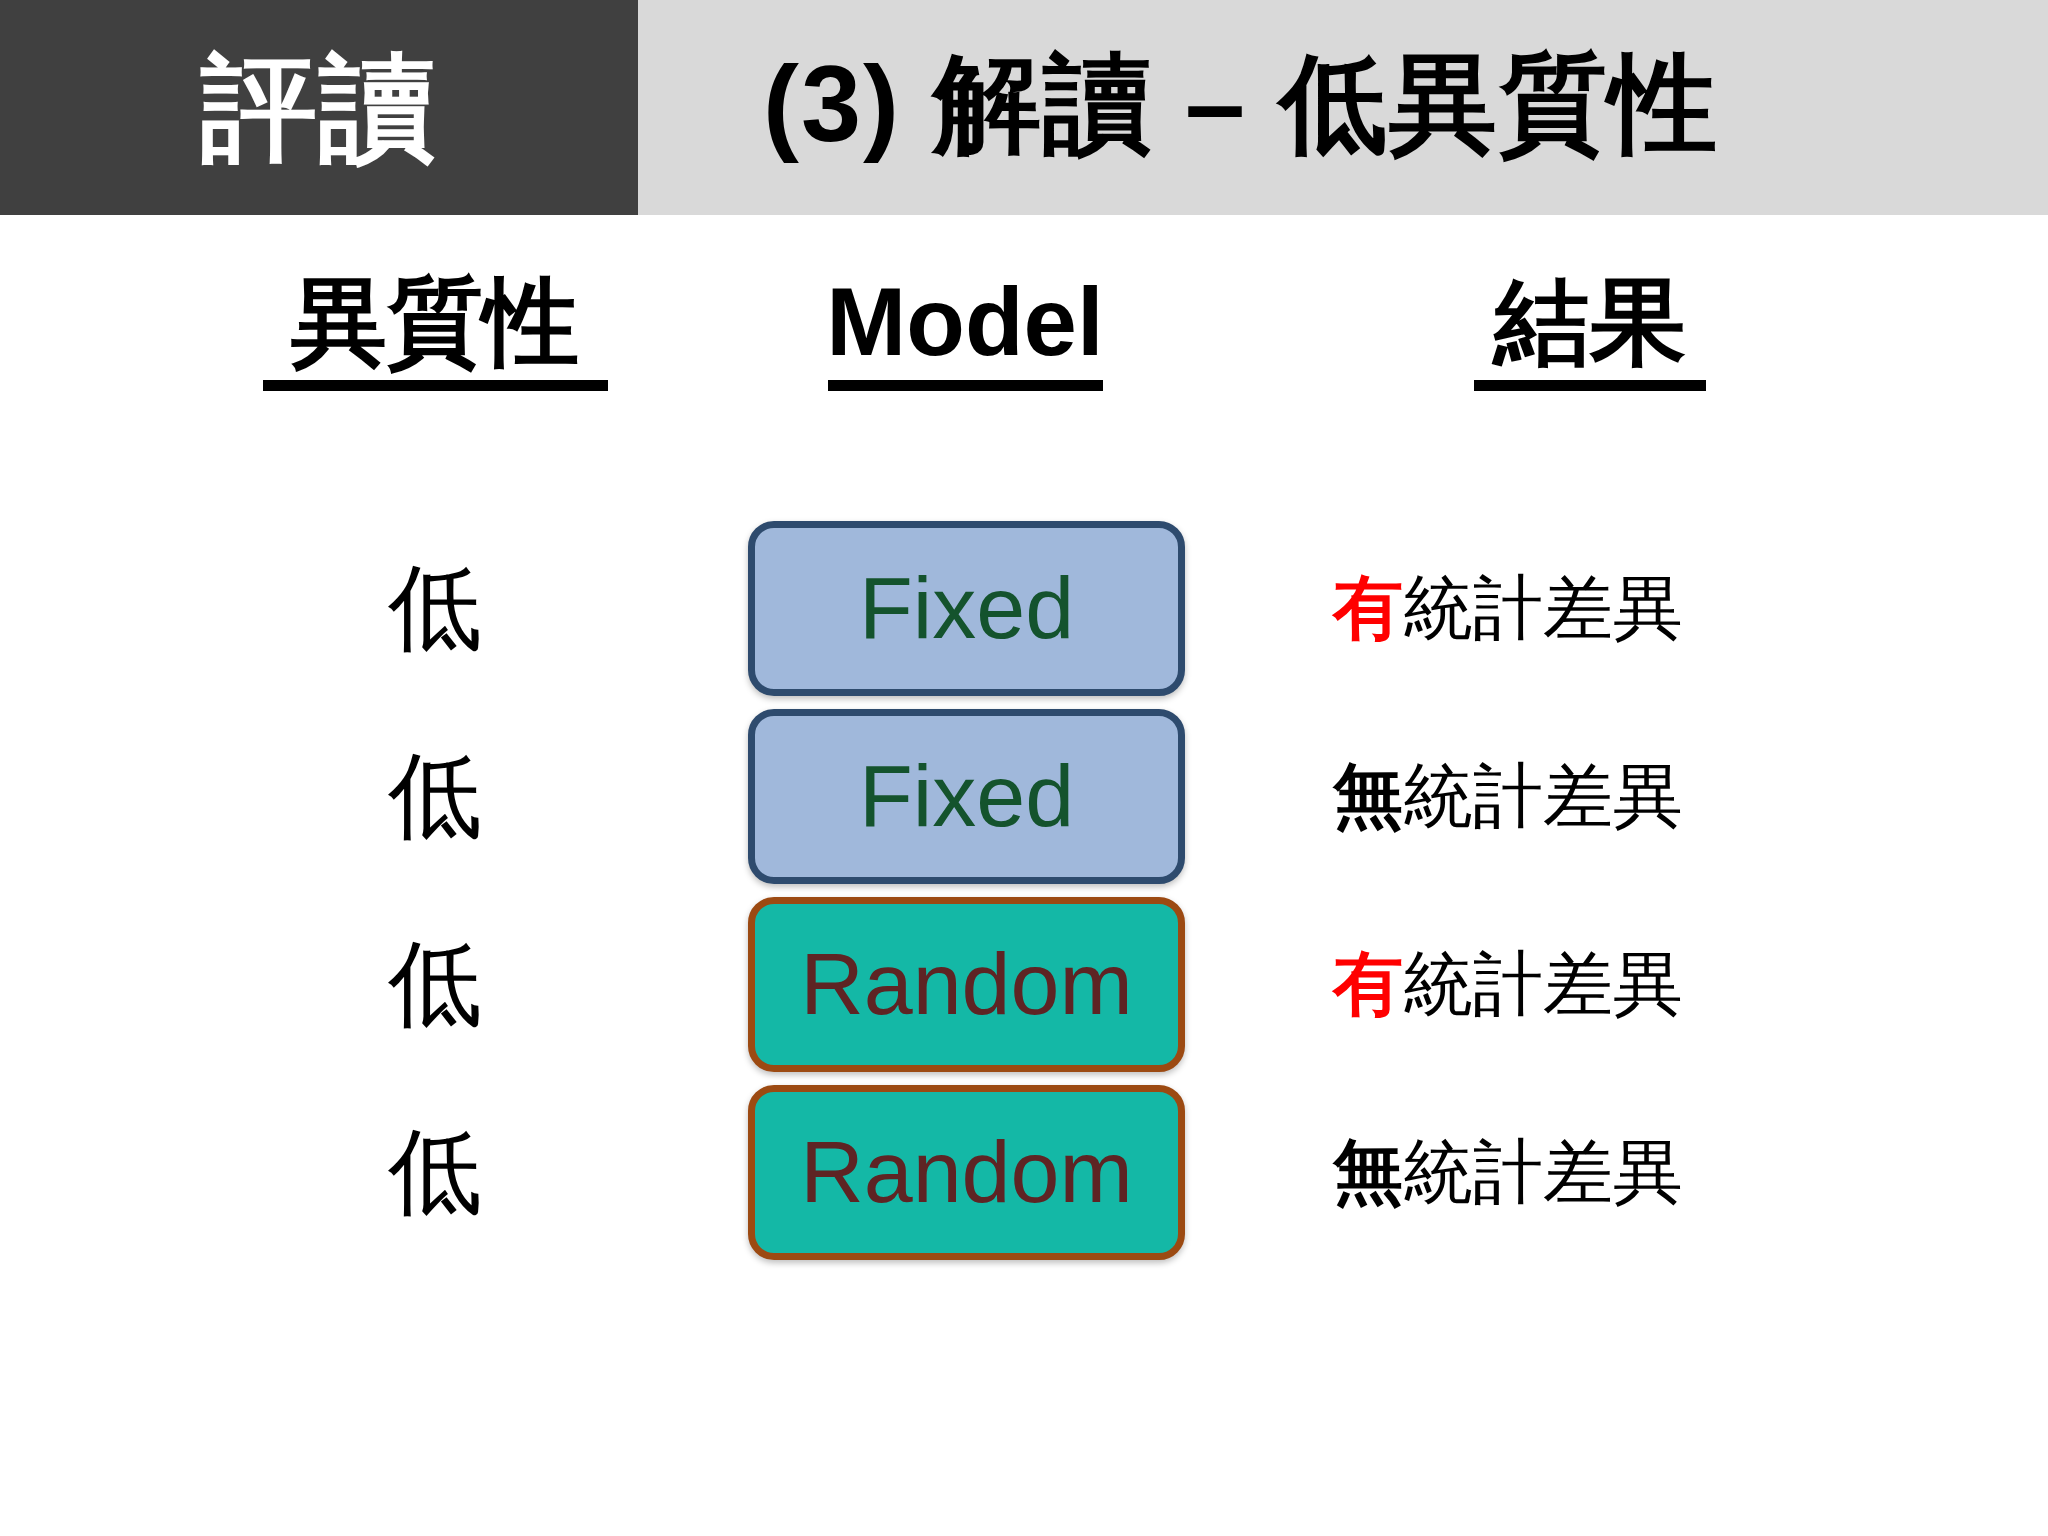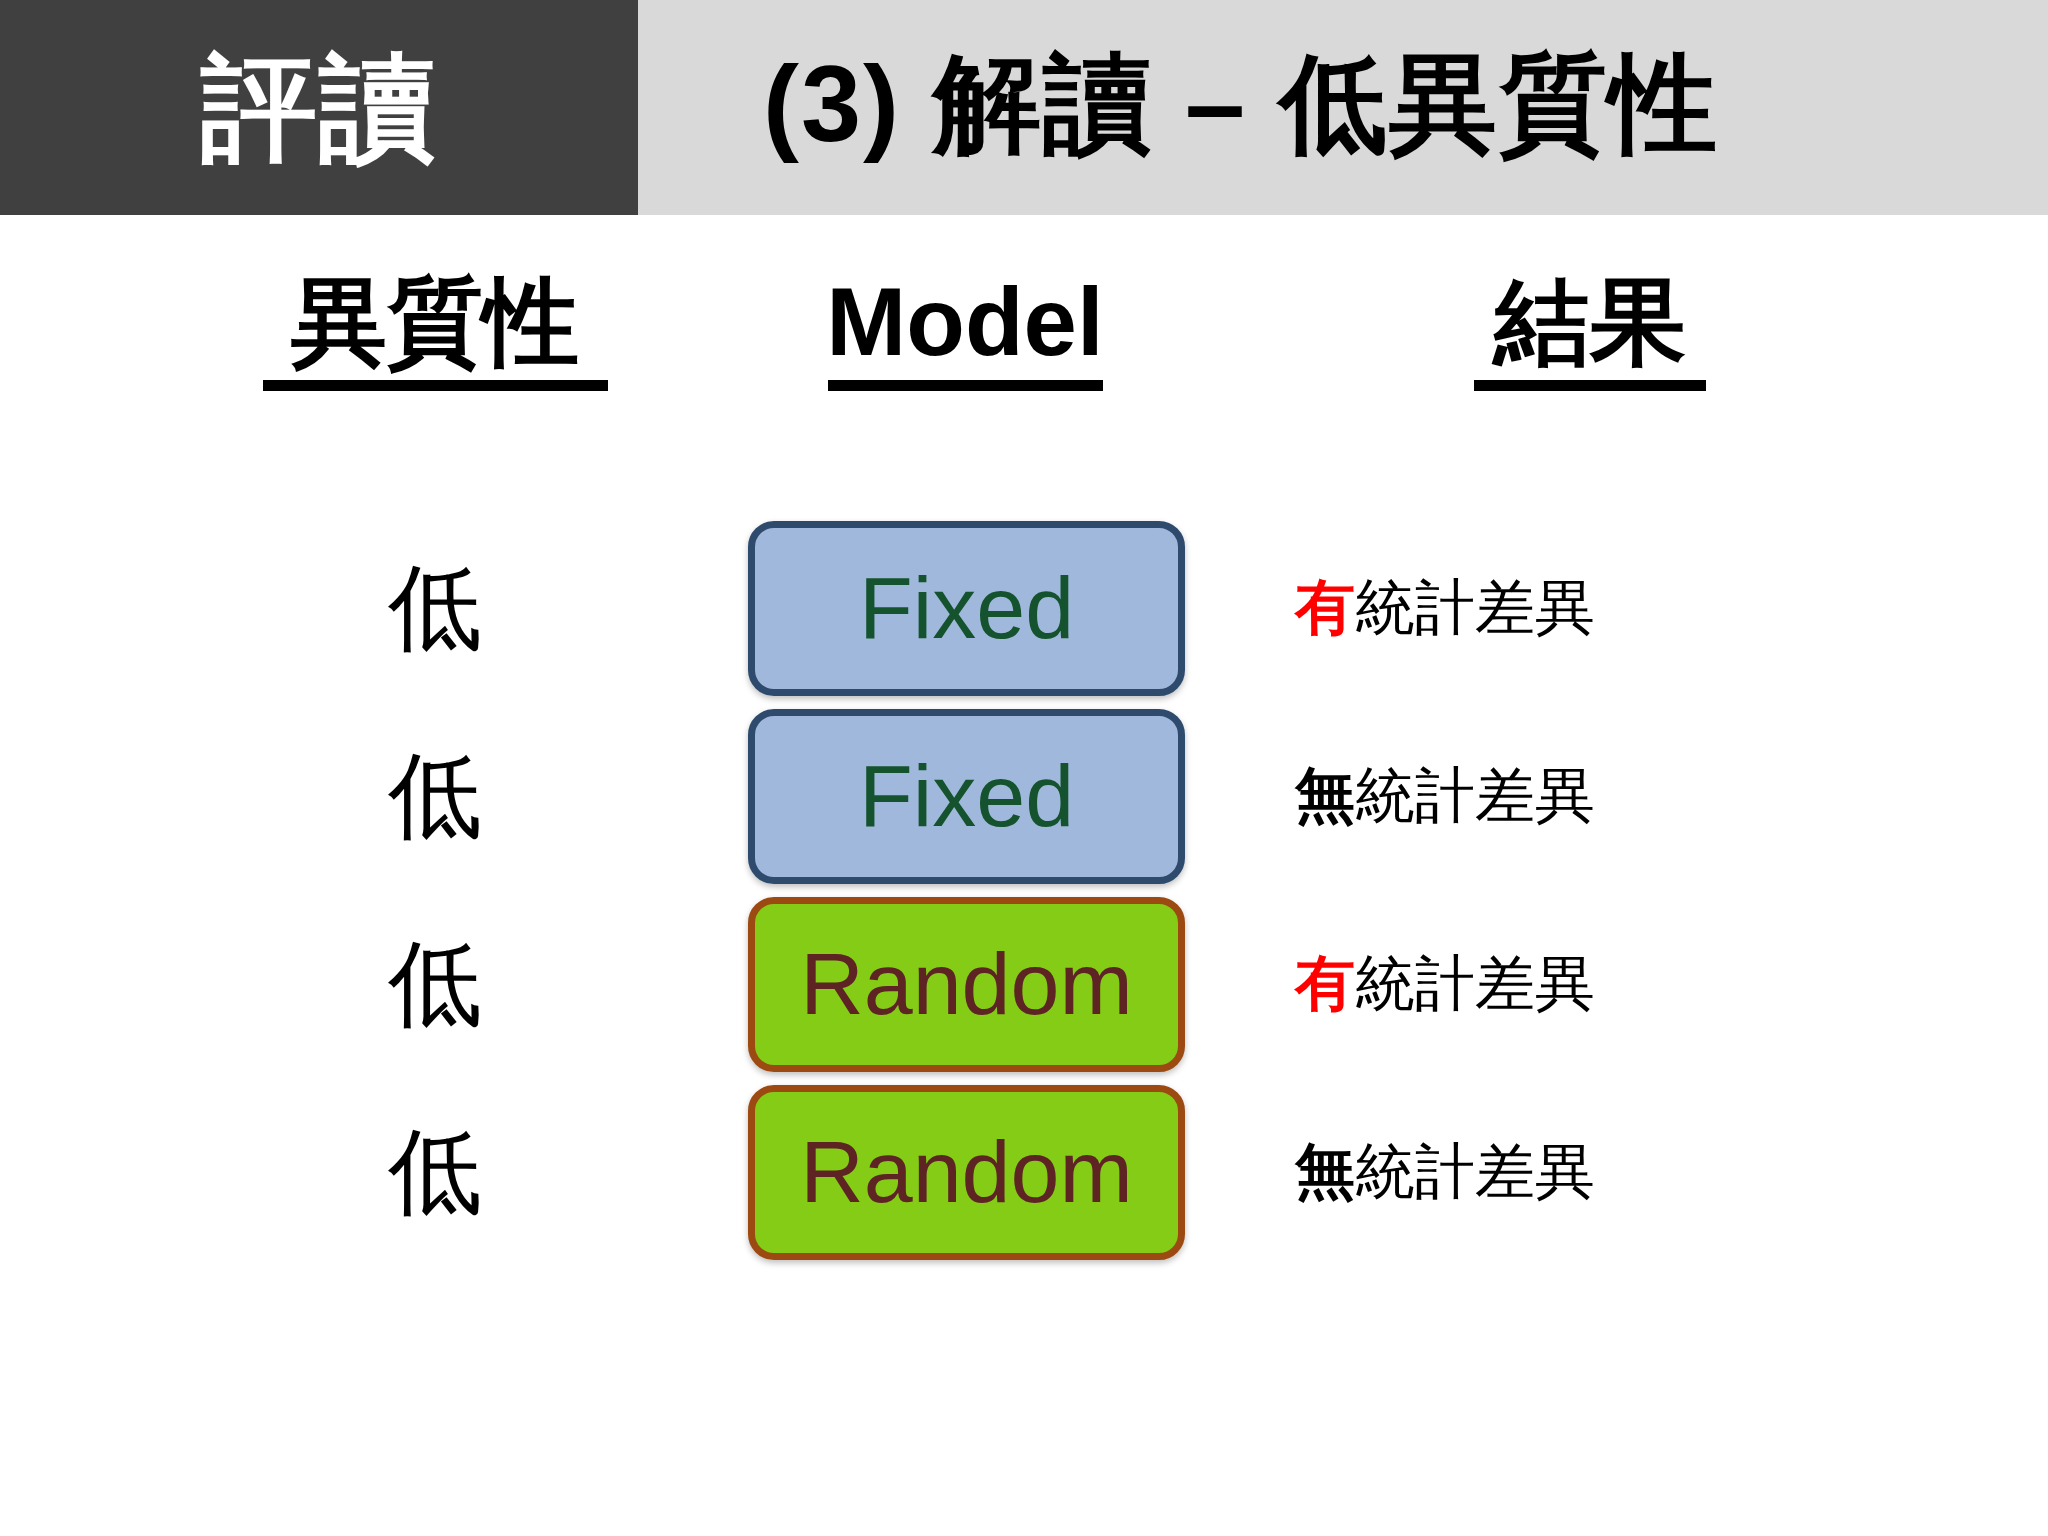--- a/index.html
+++ b/index.html
@@ -166,40 +166,41 @@
     line-height: 1;
     font-weight: normal;
     white-space: nowrap;
   }
   .pill.fixed {
     background: #a0b8db;
     border-color: #2e4b6e;
   }
   .pill.fixed .pill-label { color: #14532d; }
   .pill.random {
-    background: #84cc16;
+    background: #14b8a6;
     border-color: #9c4a12;
   }
   .pill.random .pill-label { color: #5e2424; }
 
   .cell-result {
     position: absolute;
     left: 1295px;
     top: 0;
     width: 700px;
     height: 186px;
     display: flex;
     align-items: center;
     justify-content: flex-start;
   }
   .cell-result-text {
-    font-size: 60px;
-    line-height: 1;
-    white-space: nowrap;
-    color: #000000;
+    font-size: 70px;
+    line-height: 1;
+    white-space: nowrap;
+    color: #000000;
+    margin-left: 38px;
   }
   .result-emph {
     font-weight: bold;
   }
   .result-emph.red { color: #ff0000; }
   .result-emph.black { color: #000000; }
   .result-rest { font-weight: normal; }
 </style>
 </head>
 <body>

